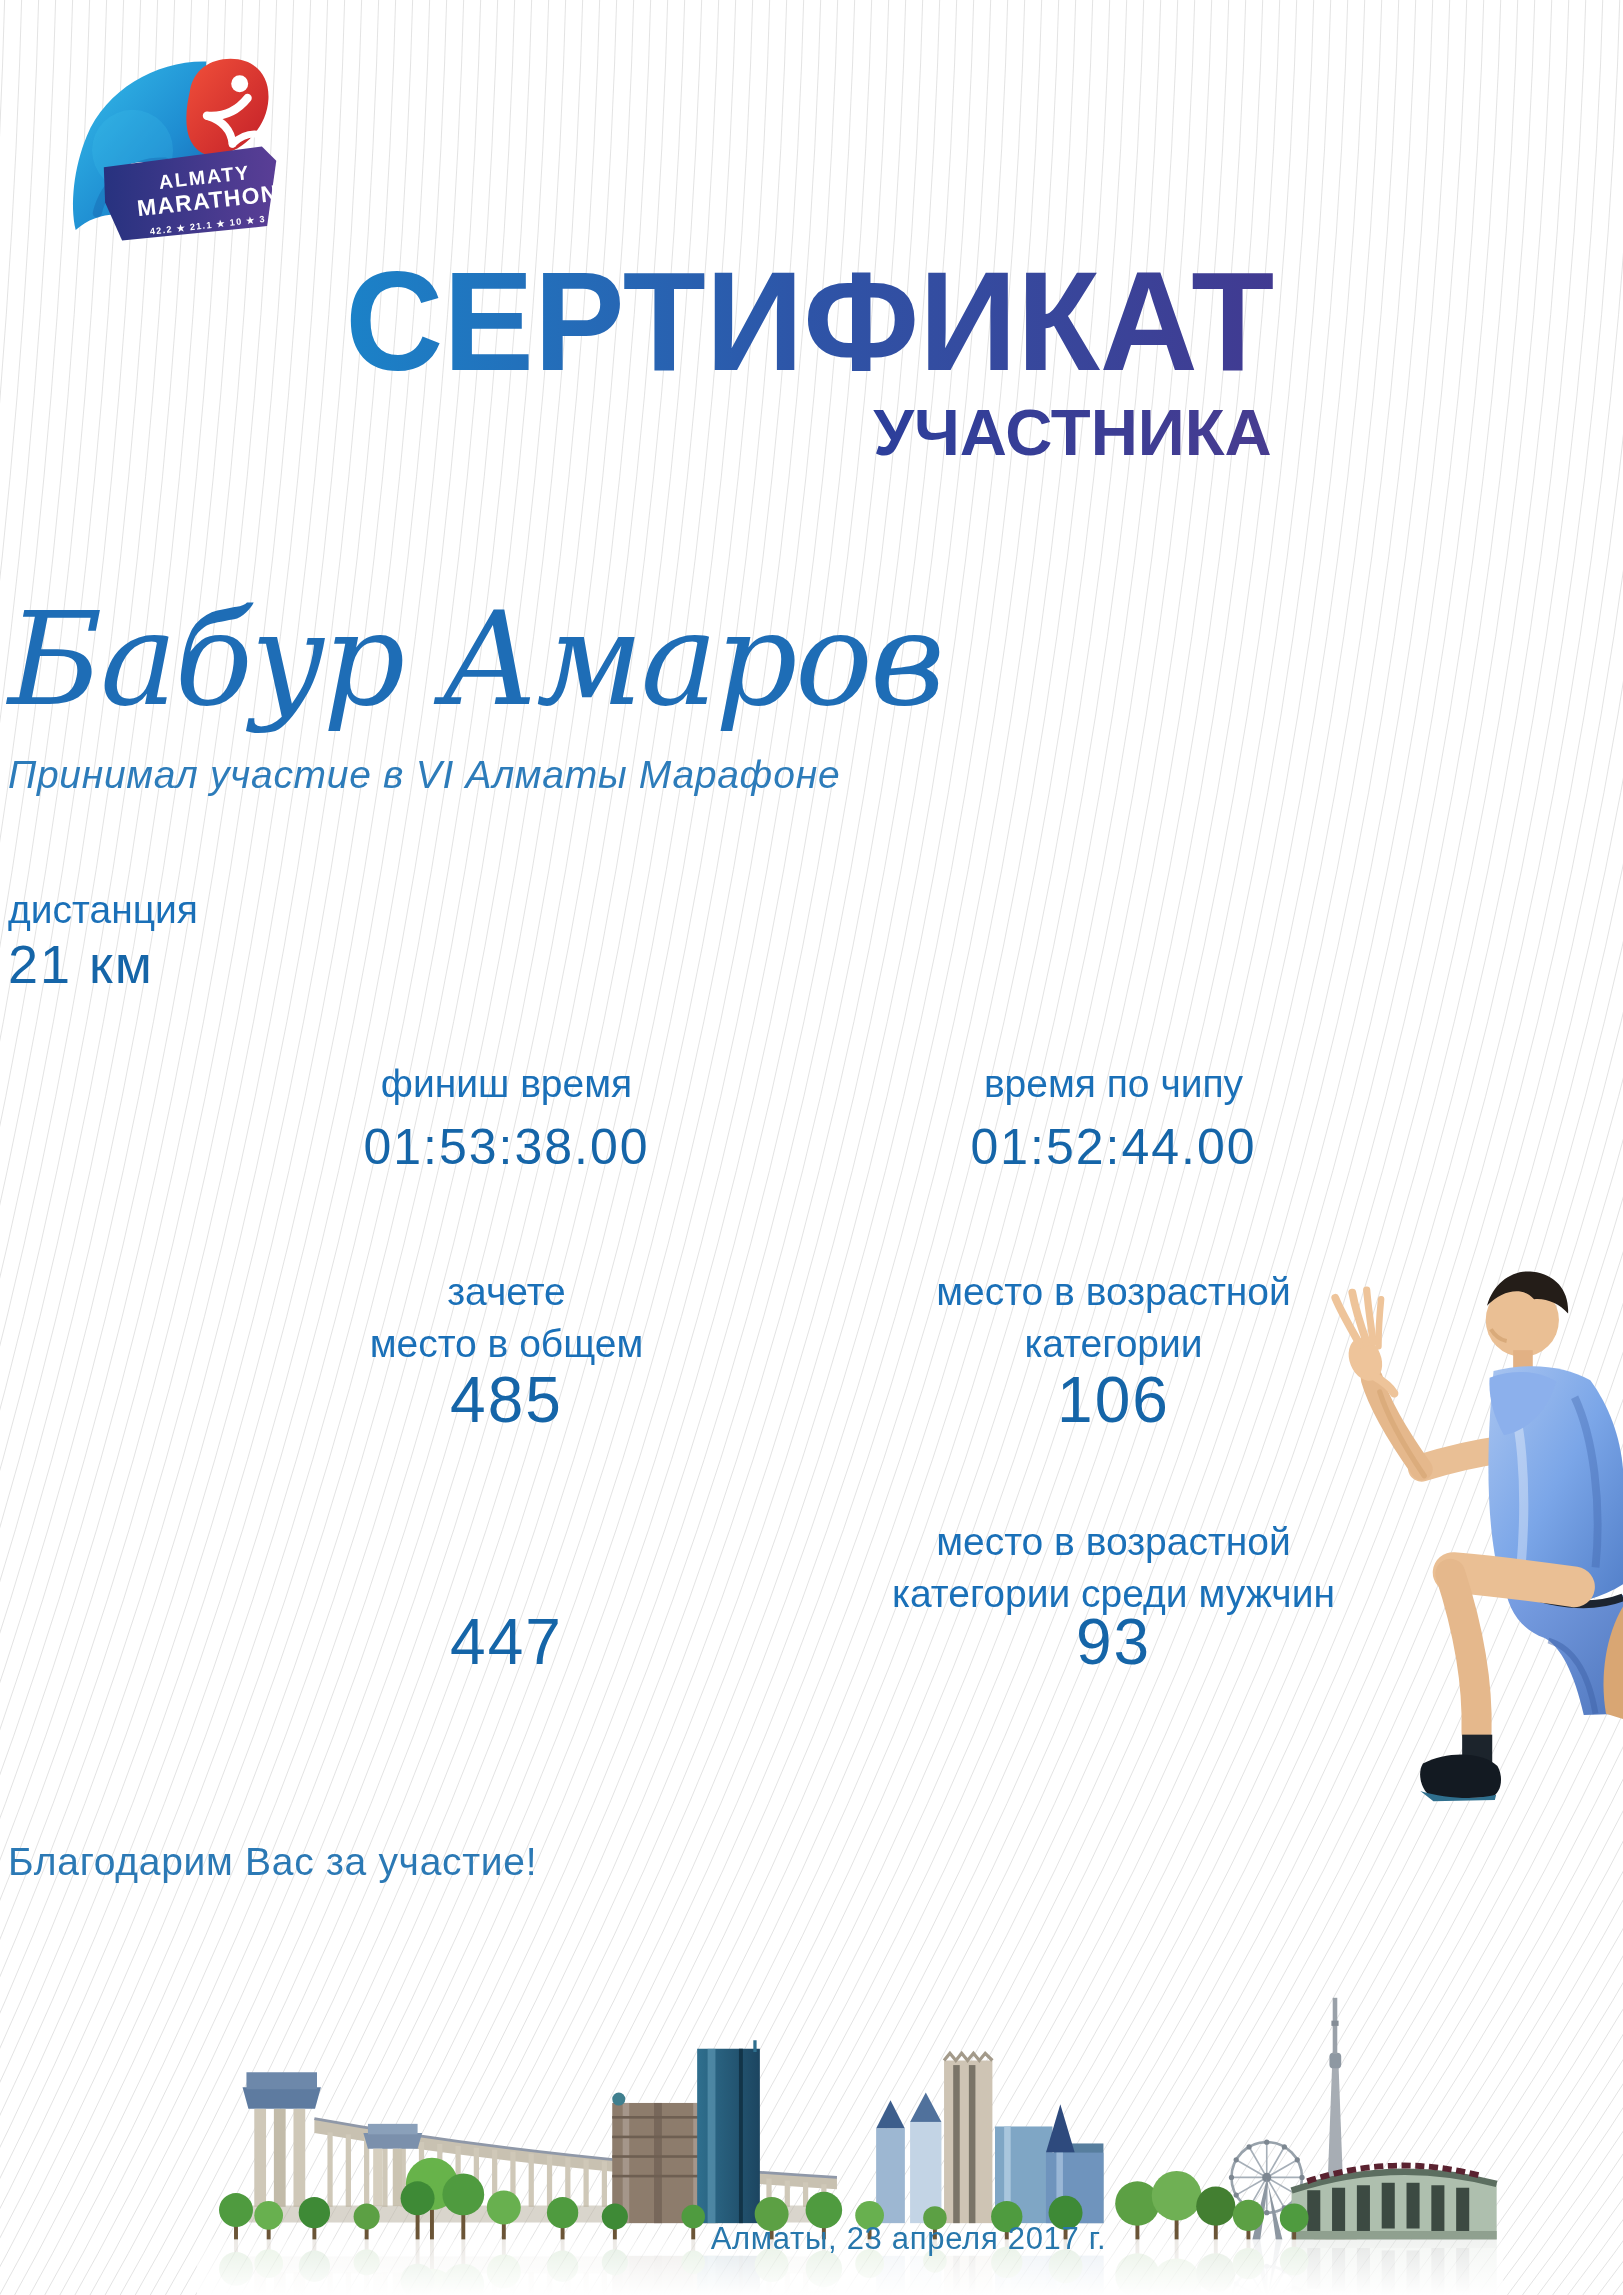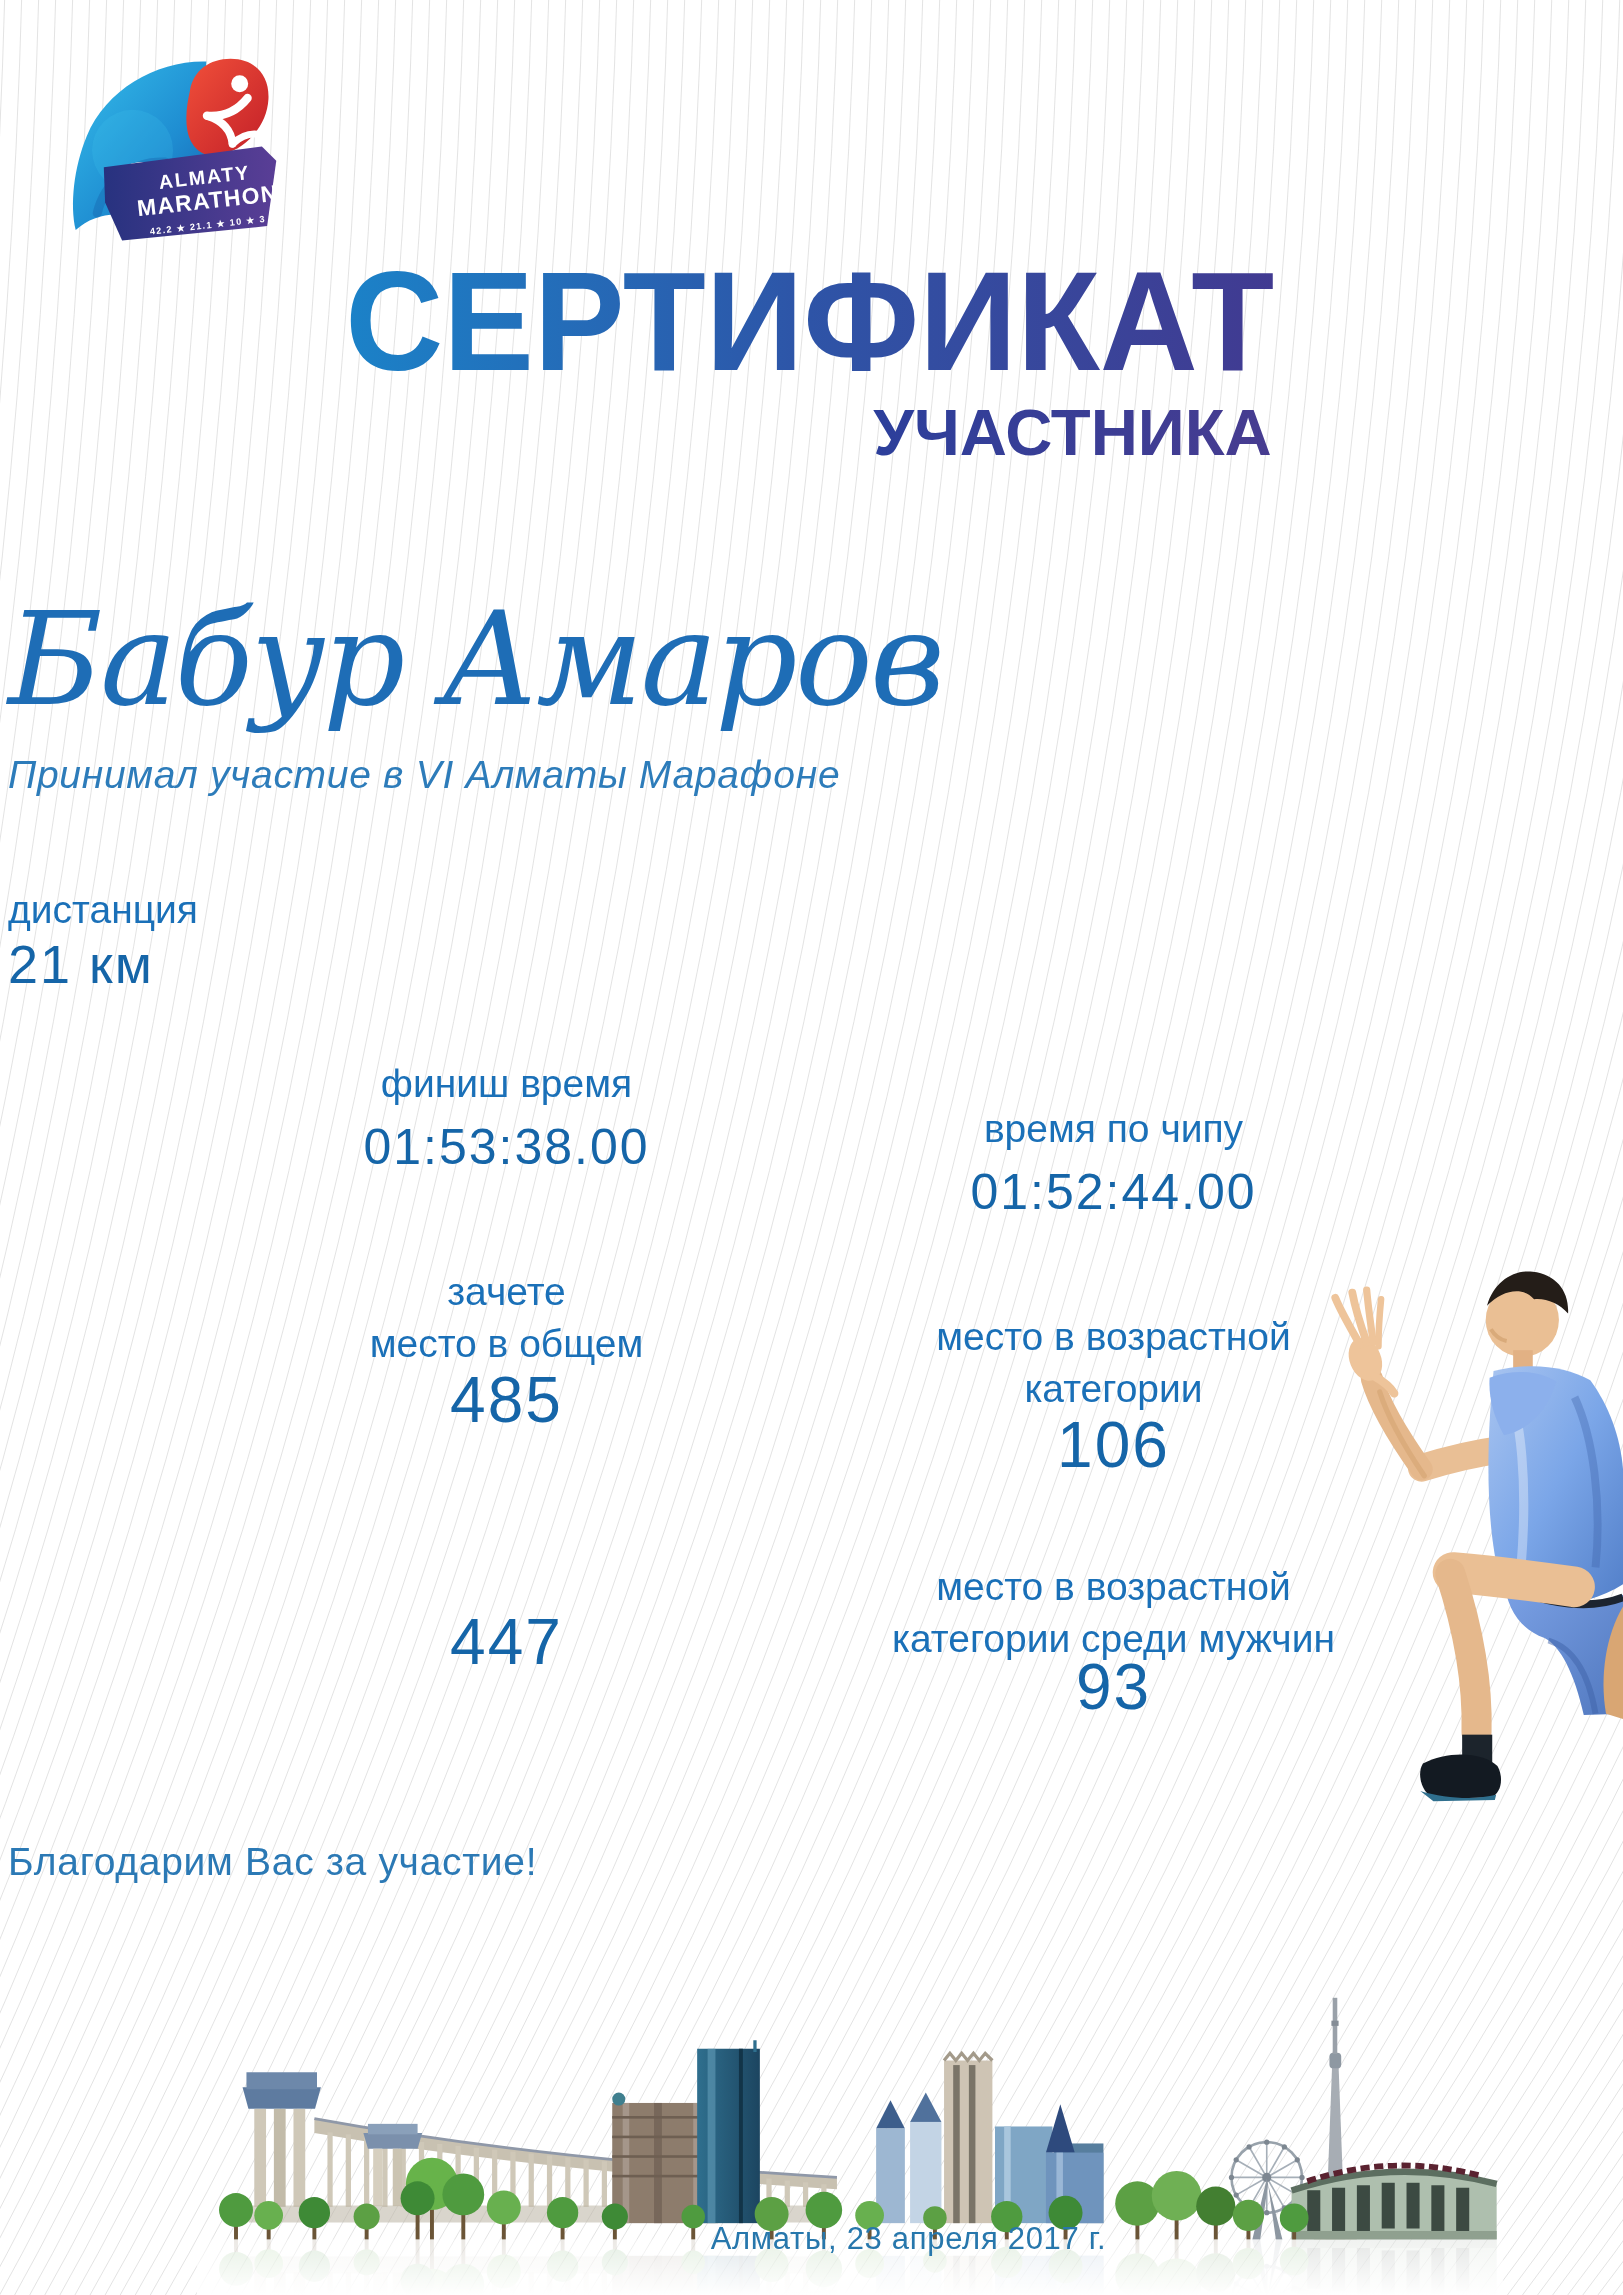--- a/index.html
+++ b/index.html
@@ -35,21 +35,21 @@
     font-weight:normal;
     color:#1a70b8;
     line-height:52px;
   }
   .stat-value{
     color:#1565a8;
     letter-spacing:2px;
     font-weight:normal;
   }
   .col-left{left:245px;width:523px;text-align:center;}
-  .col-right{left:852px;width:523px;text-align:center;margin-top:45px;}
+  .col-right{left:852px;width:523px;text-align:center;}
   .thanks{
     top:1840px;
     font-size:39px;
     color:#2b79b5;
     letter-spacing:0.7px;
   }
   .footer-date{
     left:222px;width:1373px;text-align:center;
     top:2221px;
     font-size:31px;

